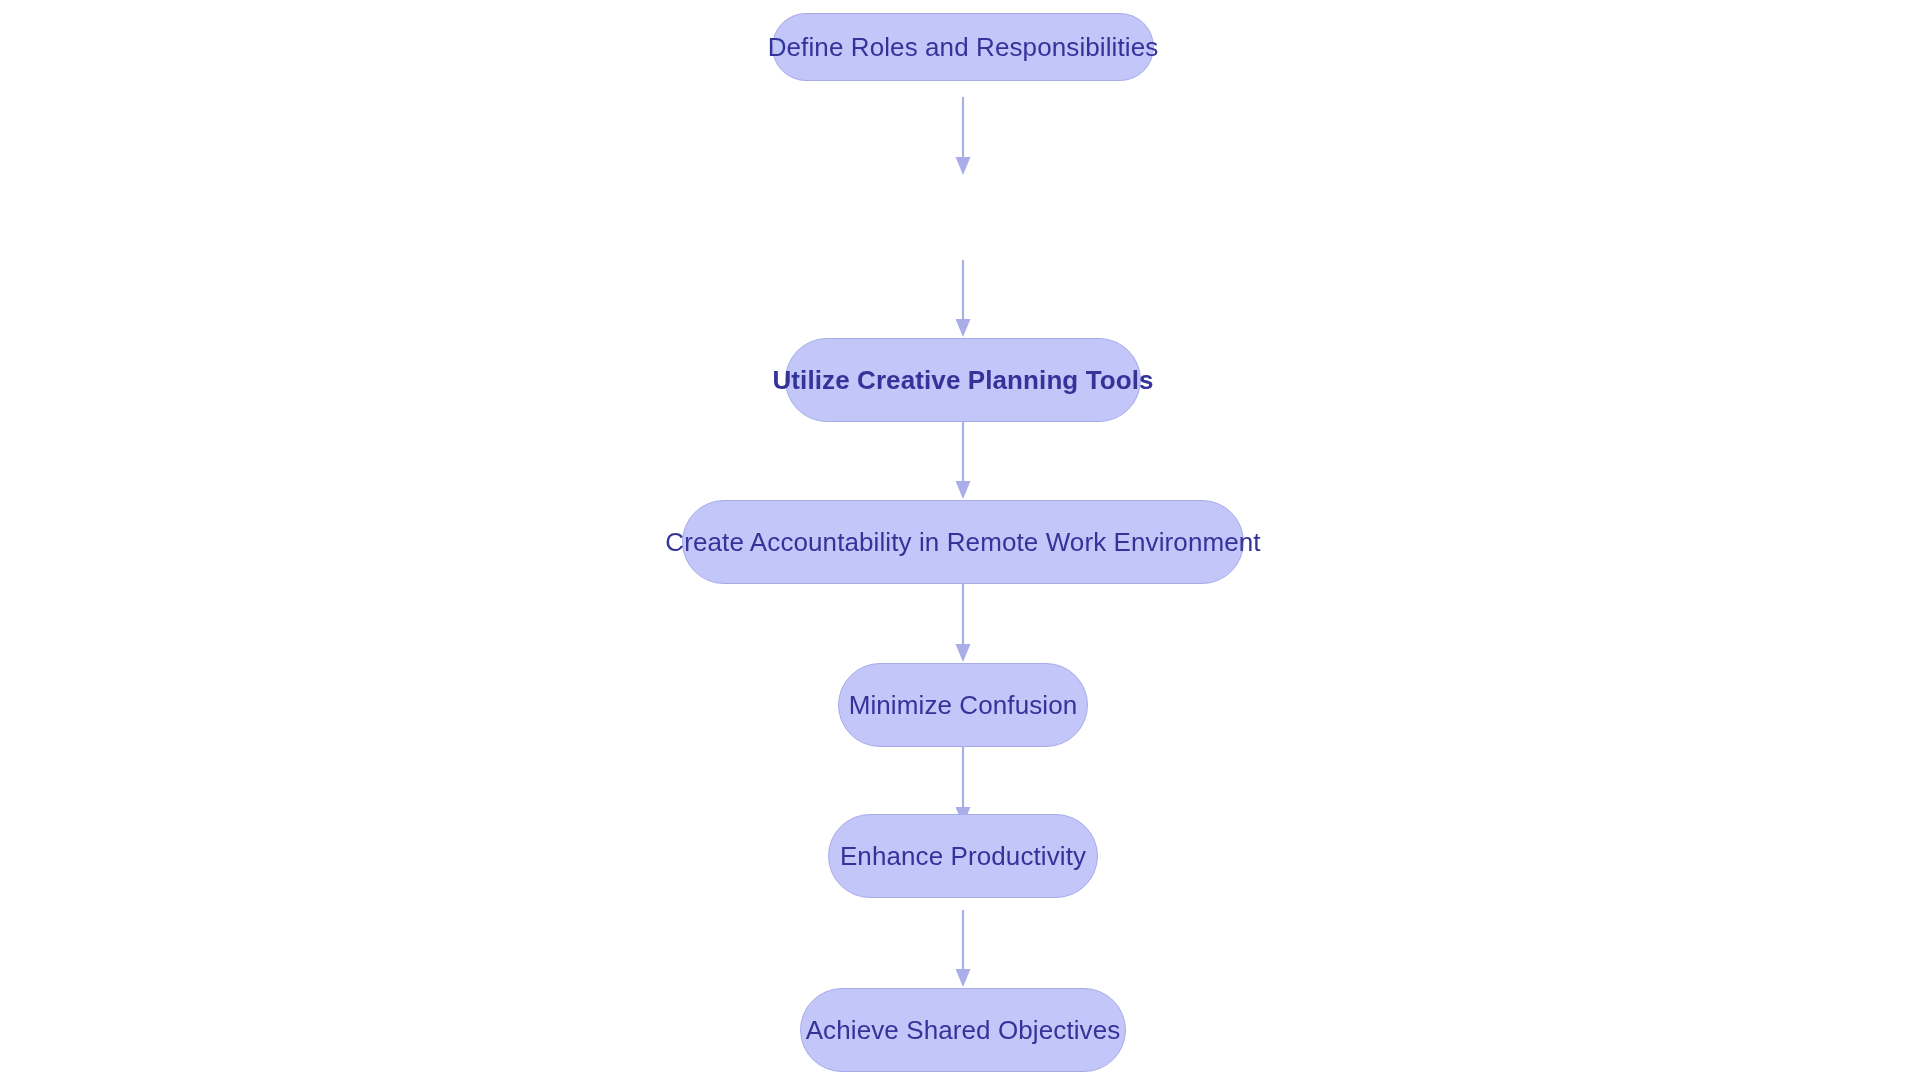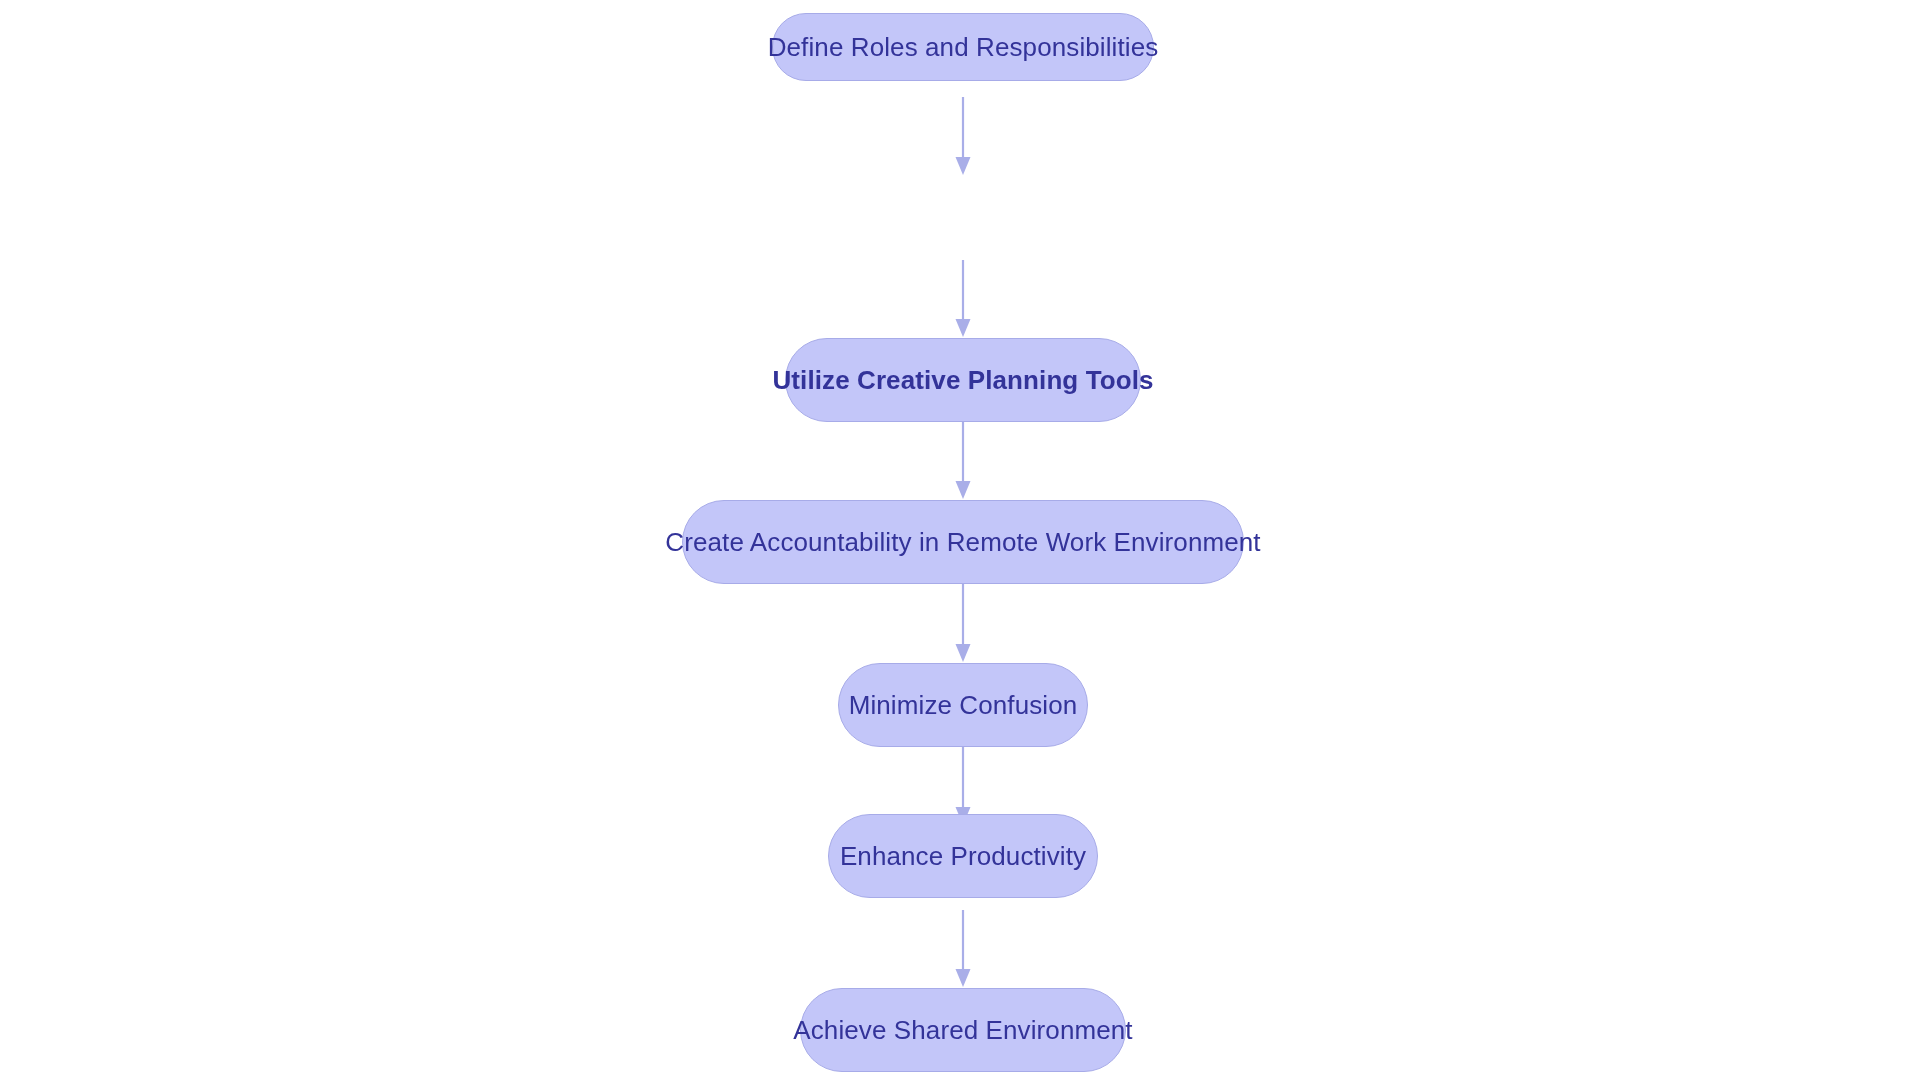--- a/index.html
+++ b/index.html
@@ -129,17 +129,17 @@
 
     <div class="node" style="left:963px; top:663px; width:250px; height:84px;">
       <span class="node-label">Minimize Confusion</span>
     </div>
 
     <div class="node" style="left:963px; top:778px; width:270px; height:84px;margin-top:36px;">
       <span class="node-label">Enhance Productivity</span>
     </div>
 
     <div class="node" style="left:963px; top:988px; width:326px; height:84px;">
-      <span class="node-label">Achieve Shared Environment</span>
+      <span class="node-label">Achieve Shared Objectives</span>
     </div>
 
   </div>
 </div>
 
 </body></html>

